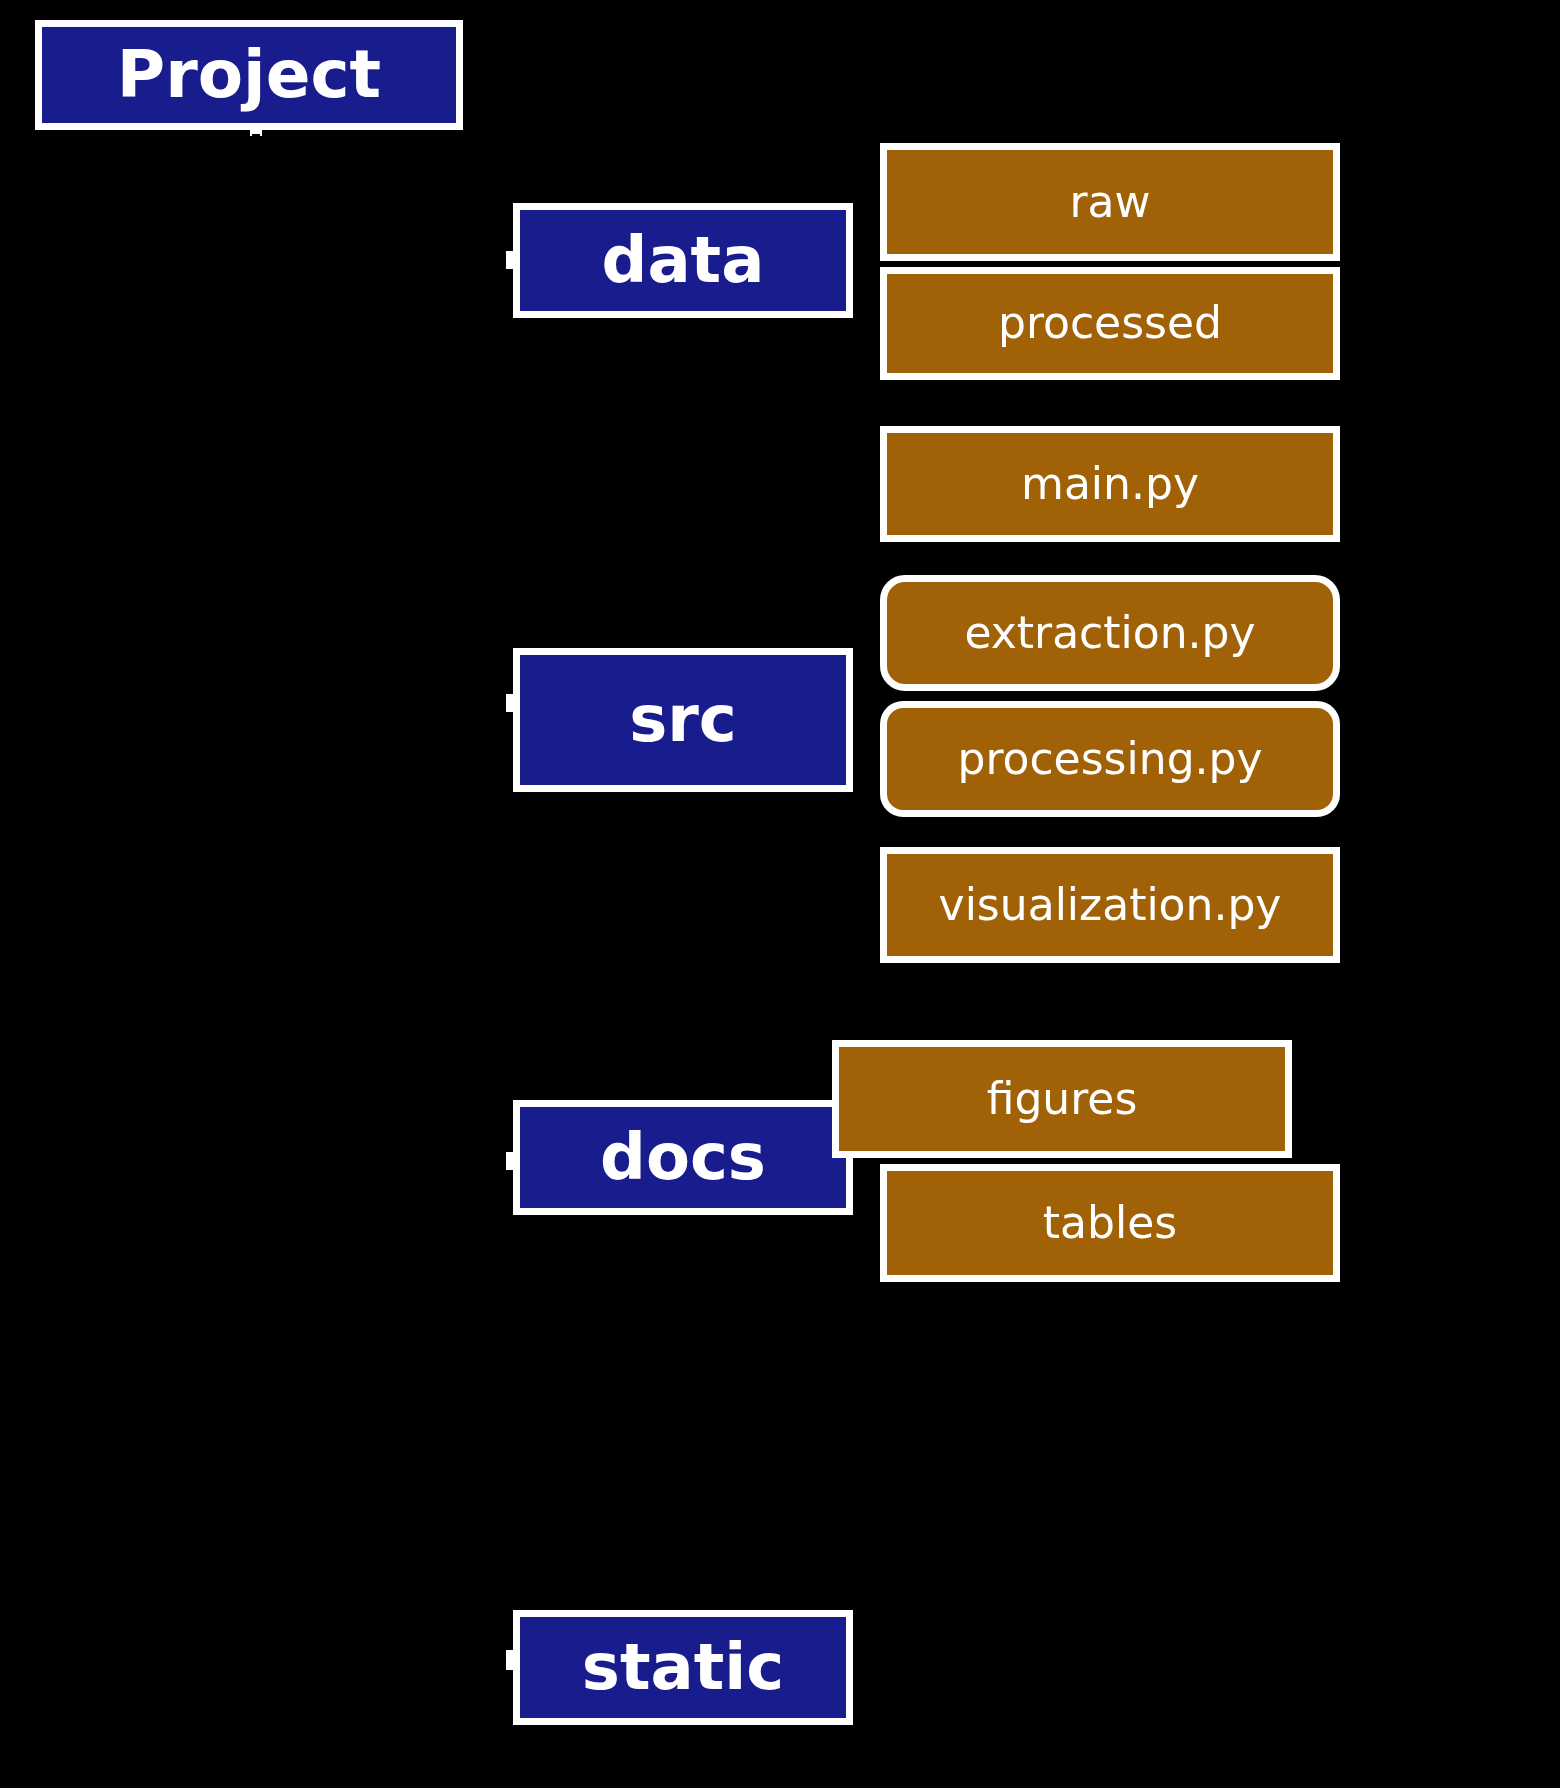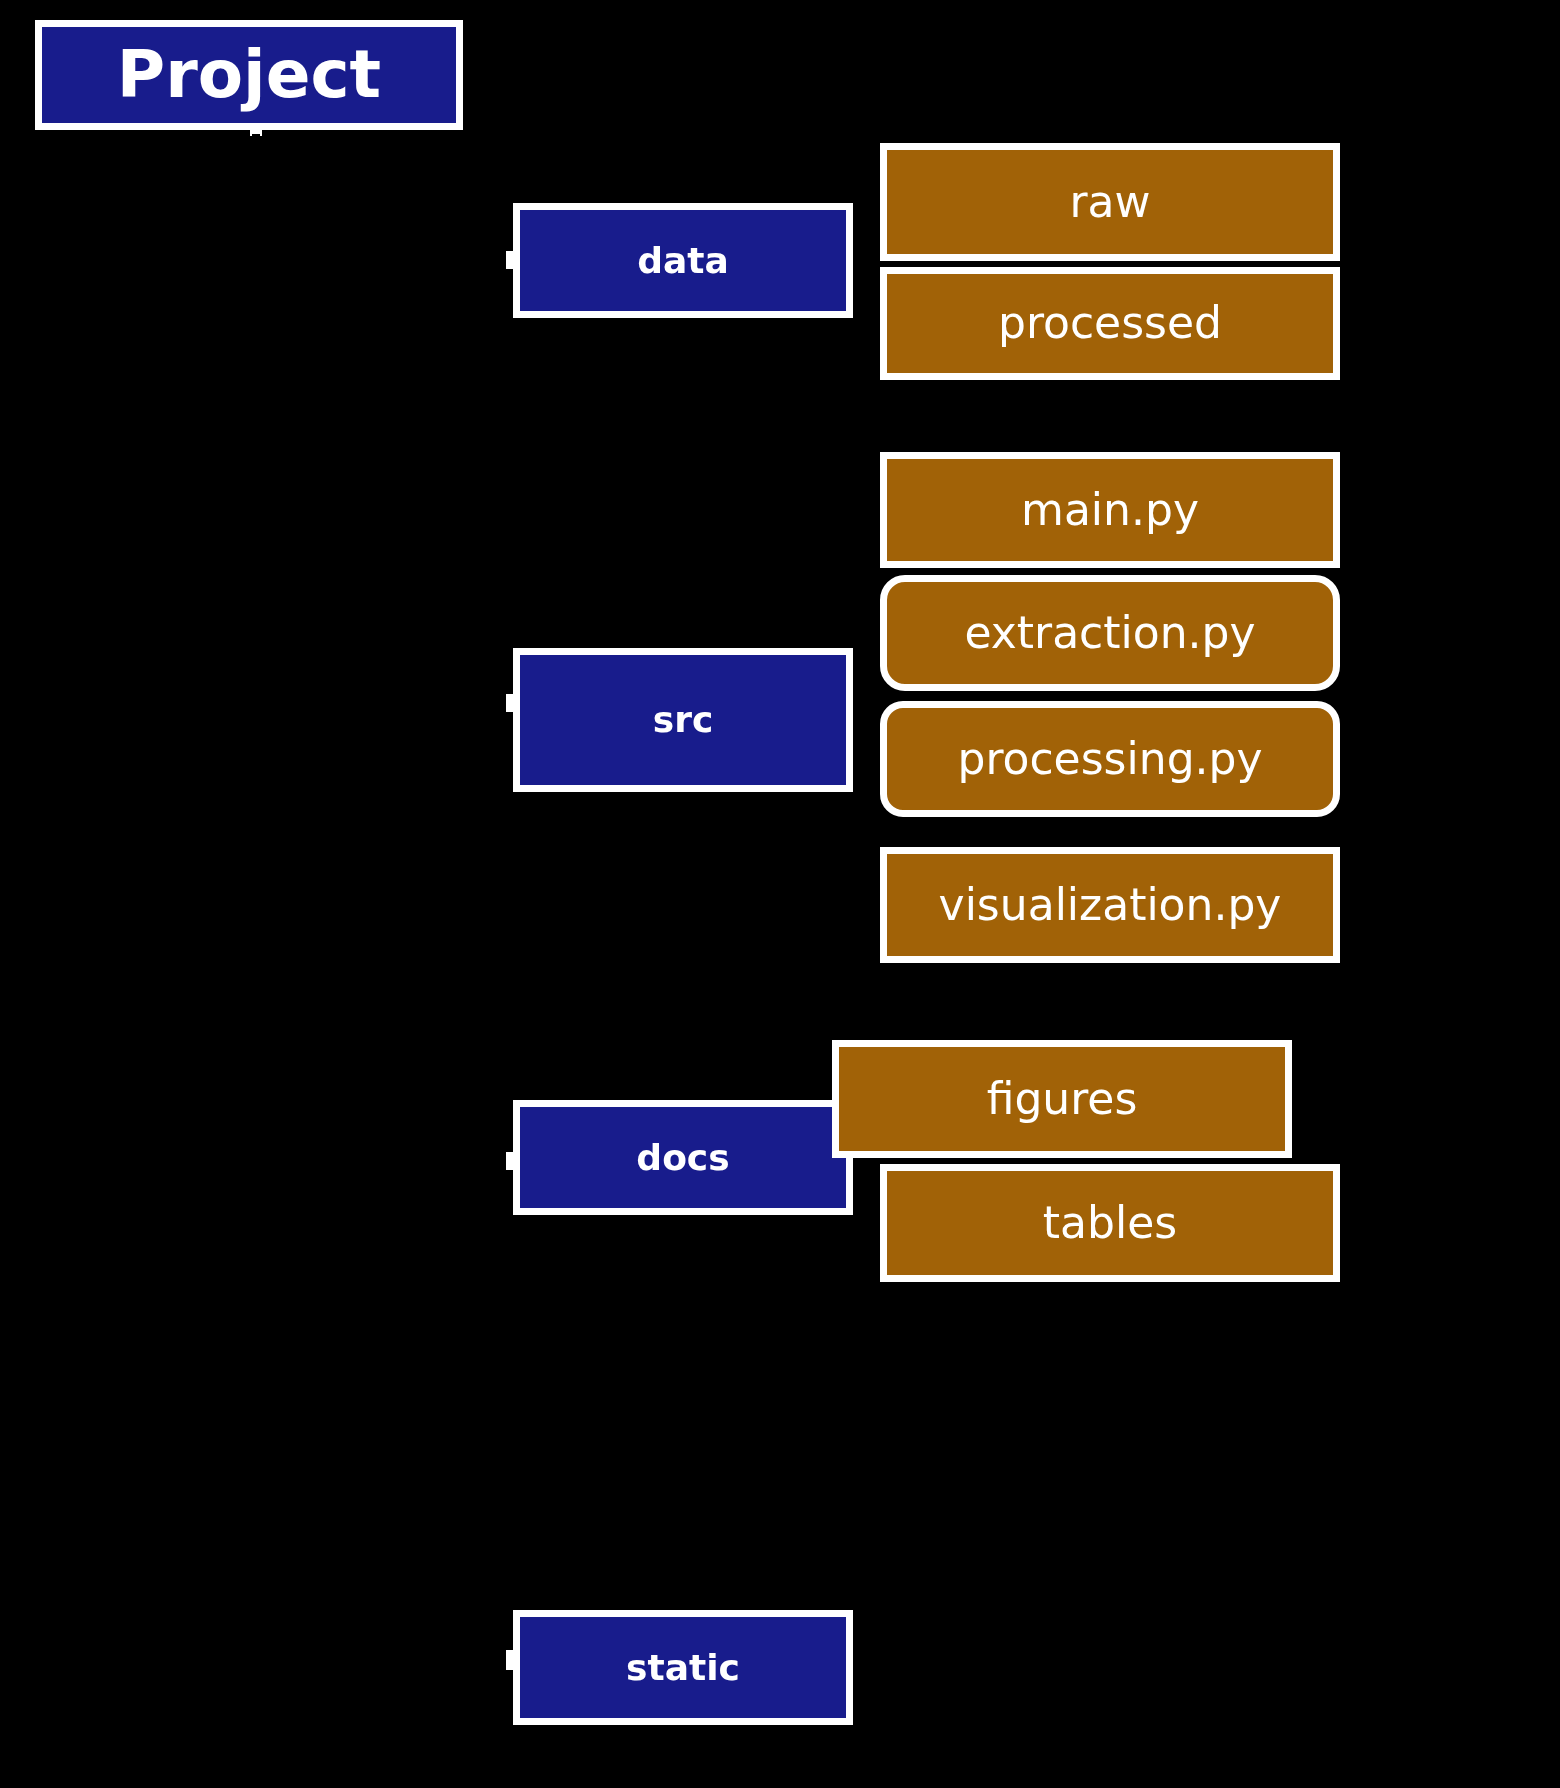--- a/index.html
+++ b/index.html
@@ -31,21 +31,21 @@
   .node.branch {
     background: #181c8c;
     border: 7px solid #ffffff;
     font-weight: bold;
     font-family: "DejaVu Sans", sans-serif;
   }
   .node.root {
     font-size: 66px;
   }
   .node.branch.lvl2 {
-    font-size: 36px;
+    font-size: 64px;
     text-align: right;
   }
   
   .node.leaf {
     background: #a16207;
     border: 7px solid #ffffff;
     font-weight: normal;
     font-size: 44px;
     font-family: "DejaVu Sans", sans-serif;
   }
@@ -87,21 +87,21 @@
     <span>processed</span>
   </div>
 
   <div class="node branch lvl2" style="left:513px; top:648px; width:340px; height:144px;">
     <span>src</span>
   </div>
   <div class="edge" style="left:260px; top:700px; width:253px; height:8px;"></div>
   <div class="stub" style="left:506px; top:694px; width:9px; height:18px;"></div>
   <div class="edge" style="left:853px; top:510px; width:30px; height:380px;"></div>
 
-  <div class="node leaf" style="left:880px; top:452px; width:460px; height:116px;">
+  <div class="node leaf" style="left:880px; top:426px; width:460px; height:116px;">
     <span>main.py</span>
   </div>
   <div class="node leaf" style="left:880px; top:575px; width:460px; height:116px;border-radius:25px;">
     <span>extraction.py</span>
   </div>
   <div class="node leaf" style="left:880px; top:701px; width:460px; height:116px;border-radius:23px;">
     <span>processing.py</span>
   </div>
   <div class="node leaf" style="left:880px; top:847px; width:460px; height:116px;">
     <span>visualization.py</span>

